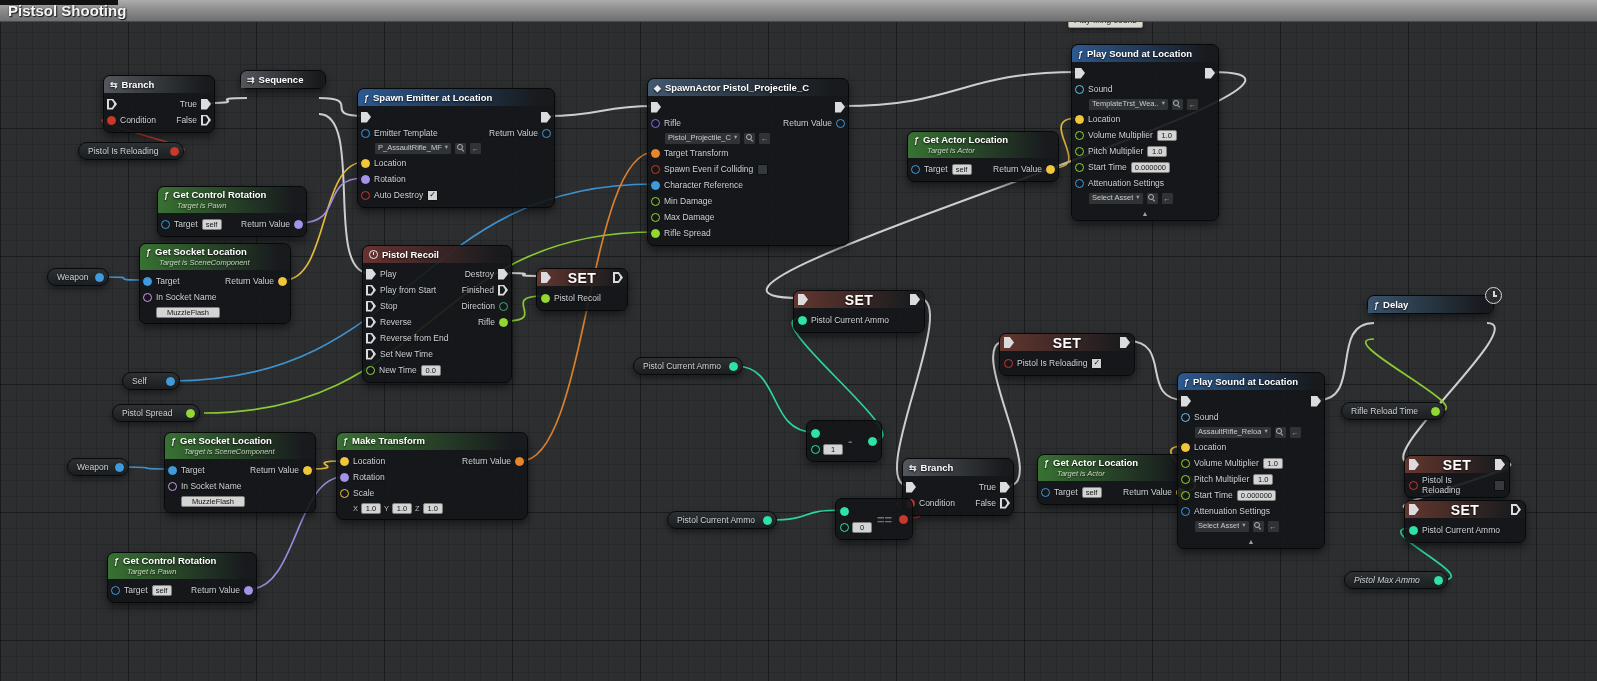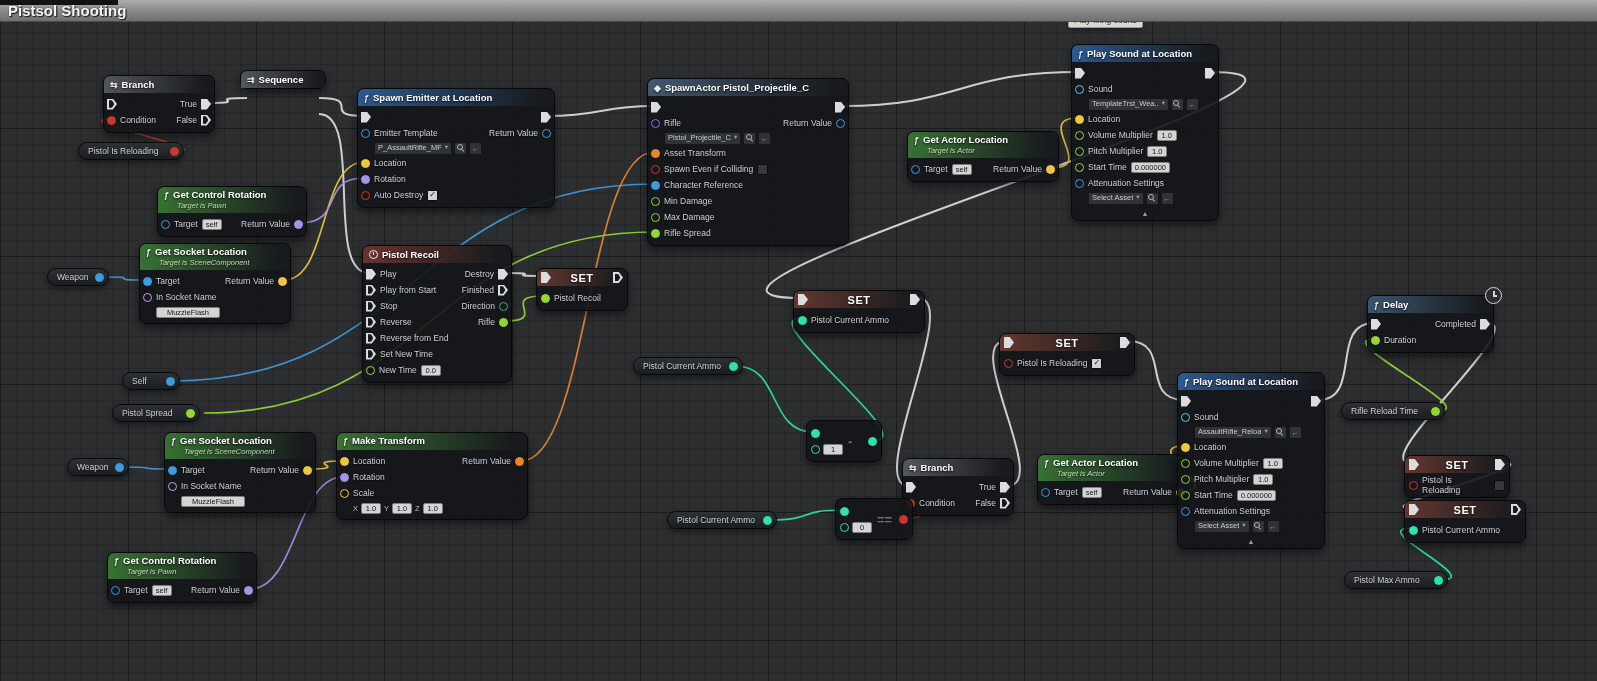--- a/index.html
+++ b/index.html
@@ -63,21 +63,21 @@
   .vec{display:flex;align-items:center;gap:3px;}
   .axis{font-size:7.5px;color:#b9bec2;}
   .collapse{text-align:center;color:#9aa0a4;font-size:7px;line-height:9px;padding-bottom:2px;}
   .pill{position:absolute;box-sizing:border-box;height:18px;display:flex;align-items:center;
     justify-content:space-between;gap:4px;background:linear-gradient(#2d3134,#1b1e21);
     border:1px solid #08090a;border-radius:9px;box-shadow:0 3px 6px rgba(0,0,0,0.45);
     padding:0 4px 0 9px;font-size:8.5px;color:#d7dadc;white-space:nowrap;}
   .bubble{position:absolute;z-index:3;background:#d9d9d2;color:#26282a;border:1px solid #99998f;
     font-size:8.5px;line-height:11px;padding:1px 5px;border-radius:2px;box-shadow:0 2px 4px rgba(0,0,0,0.4);white-space:nowrap;}
   .setn .hdr{justify-content:space-between;padding:0 4px;}
-  .settitle{flex:1;text-align:center;font-size:11px;letter-spacing:.5px;}
+  .settitle{flex:1;text-align:center;font-size:14px;letter-spacing:.5px;}
   .srow{height:24px;display:flex;align-items:center;gap:4px;padding:0 4px;}
   .compact{display:flex;align-items:center;padding:4px;gap:3px;}
   .compact .lcol{display:flex;flex-direction:column;}
   .crow{height:16px;display:flex;align-items:center;gap:3px;}
   .glyph{font-size:13px;font-weight:bold;color:#8b9094;opacity:.75;margin:0 2px;}
   .outpin{margin-left:auto;}
   .clockbadge{position:absolute;top:-9px;right:-9px;width:17px;height:17px;border-radius:50%;
     background:#2a2d30;border:1.5px solid #d8d8d8;z-index:4;box-sizing:border-box;}
   .clockbadge::before{content:"";position:absolute;left:7px;top:3px;width:1.5px;height:5px;background:#d8d8d8;}
   .clockbadge::after{content:"";position:absolute;left:7px;top:7px;width:4px;height:1.5px;background:#d8d8d8;}
@@ -398,21 +398,21 @@
               </span>
               <span class="mini">
                 <span class="mag"></span>
               </span>
               <span class="mini">←</span>
             </span>
           </div>
           <div class="row">
             <span class="lc">
               <span class="pin dpin filled" style="--c: #e8862e;"></span>
-              <span class="pl">Asset Transform</span>
+              <span class="pl">Target Transform</span>
             </span>
             <span class="rc"></span>
           </div>
           <div class="row">
             <span class="lc">
               <span class="pin dpin" style="--c: #c8392b;"></span>
               <span class="pl">Spawn Even if Colliding</span>
               <span class="cb"></span>
             </span>
             <span class="rc"></span>
@@ -746,38 +746,20 @@
             </span>
           </div>
         </div>
         <div class="collapse">▲</div>
       </div>
       <div class="node" style="left: 1367px; top: 295px; width: 127px; --hc: rgba(60,88,114,0.95);">
         <div class="hdr">
           <span class="icn">ƒ</span>
           <span>Delay</span>
         </div>
-        <div class="body">
-          <div class="row">
-            <span class="lc">
-              <span class="pin exec"></span>
-            </span>
-            <span class="rc">
-              <span class="pl">Completed</span>
-              <span class="pin exec"></span>
-            </span>
-          </div>
-          <div class="row">
-            <span class="lc">
-              <span class="pin dpin filled" style="--c: #93d733;"></span>
-              <span class="pl">Duration</span>
-            </span>
-            <span class="rc"></span>
-          </div>
-        </div>
         <div class="clockbadge"></div>
       </div>
       <div class="pill" style="left: 1341px; top: 402px; width: 104px;">
         <span class="pl">Rifle Reload Time</span>
         <span class="pin dpin filled" style="--c: #93d733;"></span>
       </div>
       <div class="node setn" style="left: 1404px; top: 455px; width: 106px; --hc: rgba(104,56,48,0.95);">
         <div class="hdr">
           <span class="pin exec"></span>
           <span class="settitle">SET</span>
@@ -793,21 +775,21 @@
         <div class="hdr">
           <span class="pin exec"></span>
           <span class="settitle">SET</span>
           <span class="pin exec hollow"></span>
         </div>
         <div class="srow">
           <span class="pin dpin filled" style="--c: #2ee3a6;"></span>
           <span class="pl">Pistol Current Ammo</span>
         </div>
       </div>
-      <div class="pill" style="left: 1344px; top: 571px; width: 104px;">
+      <div class="pill" style="left: 1344px; top: 571px; width: 104px; font-style: italic;">
         <span class="pl">Pistol Max Ammo</span>
         <span class="pin dpin filled" style="--c: #2ee3a6;"></span>
       </div>
       <div class="pill" style="left: 67px; top: 458px; width: 62px;">
         <span class="pl">Weapon</span>
         <span class="pin dpin filled" style="--c: #3f9bdc;"></span>
       </div>
       <div class="node" style="left: 164px; top: 432px; width: 152px; --hc: rgba(58,118,52,0.95);">
         <div class="hdr pure">
           <div class="tl">

